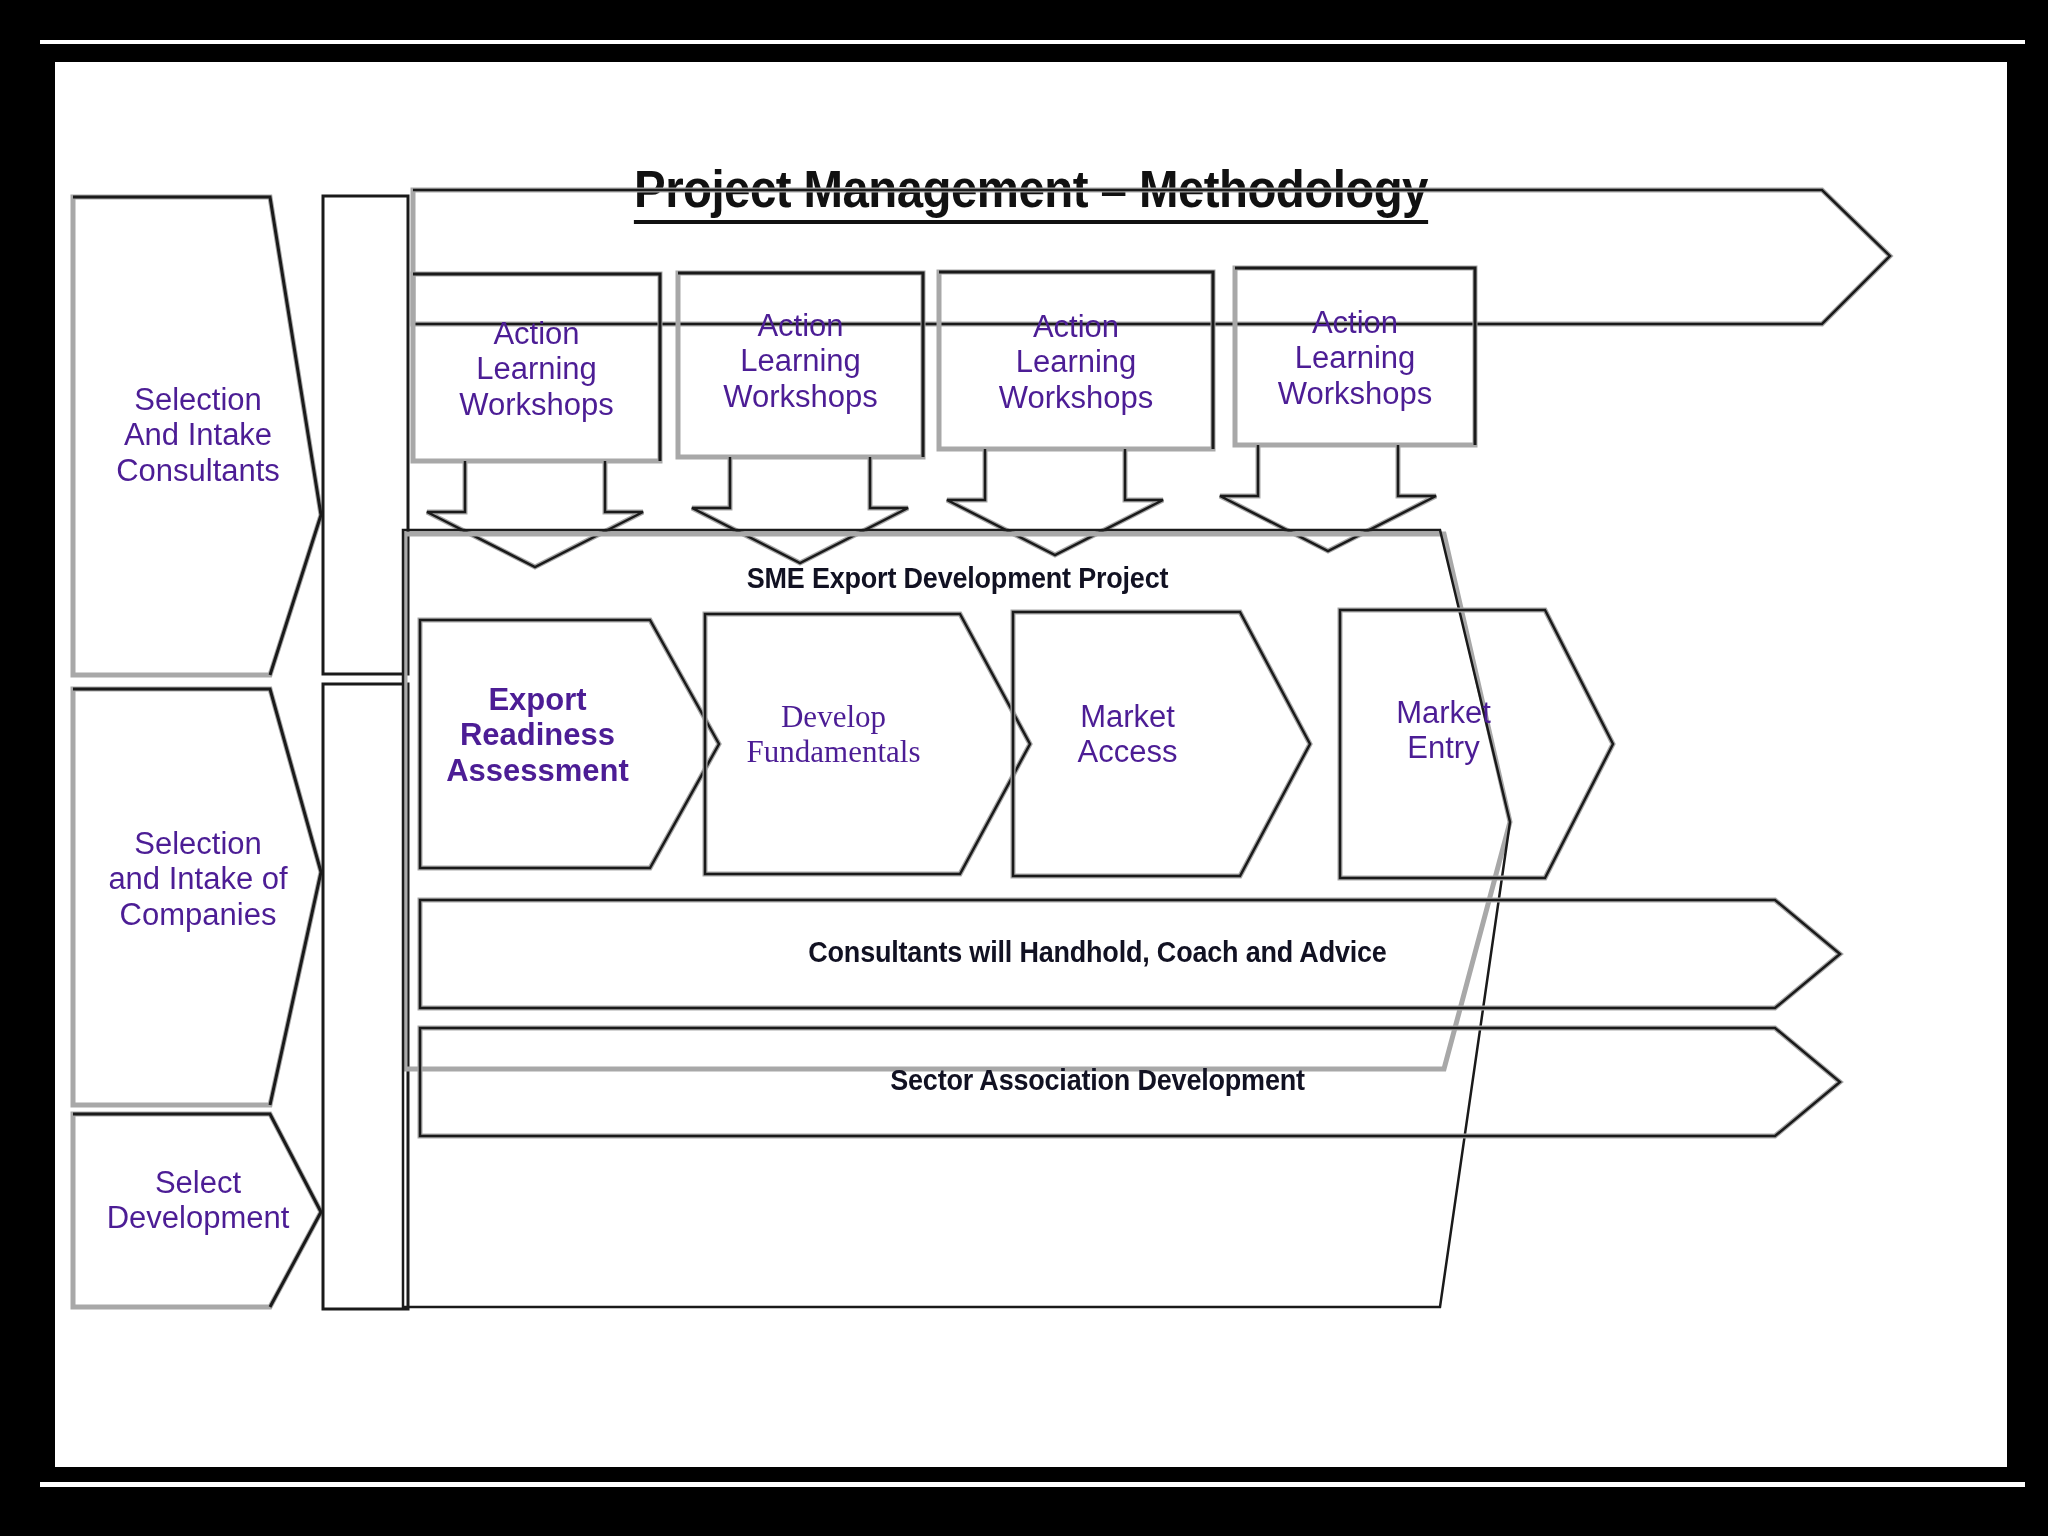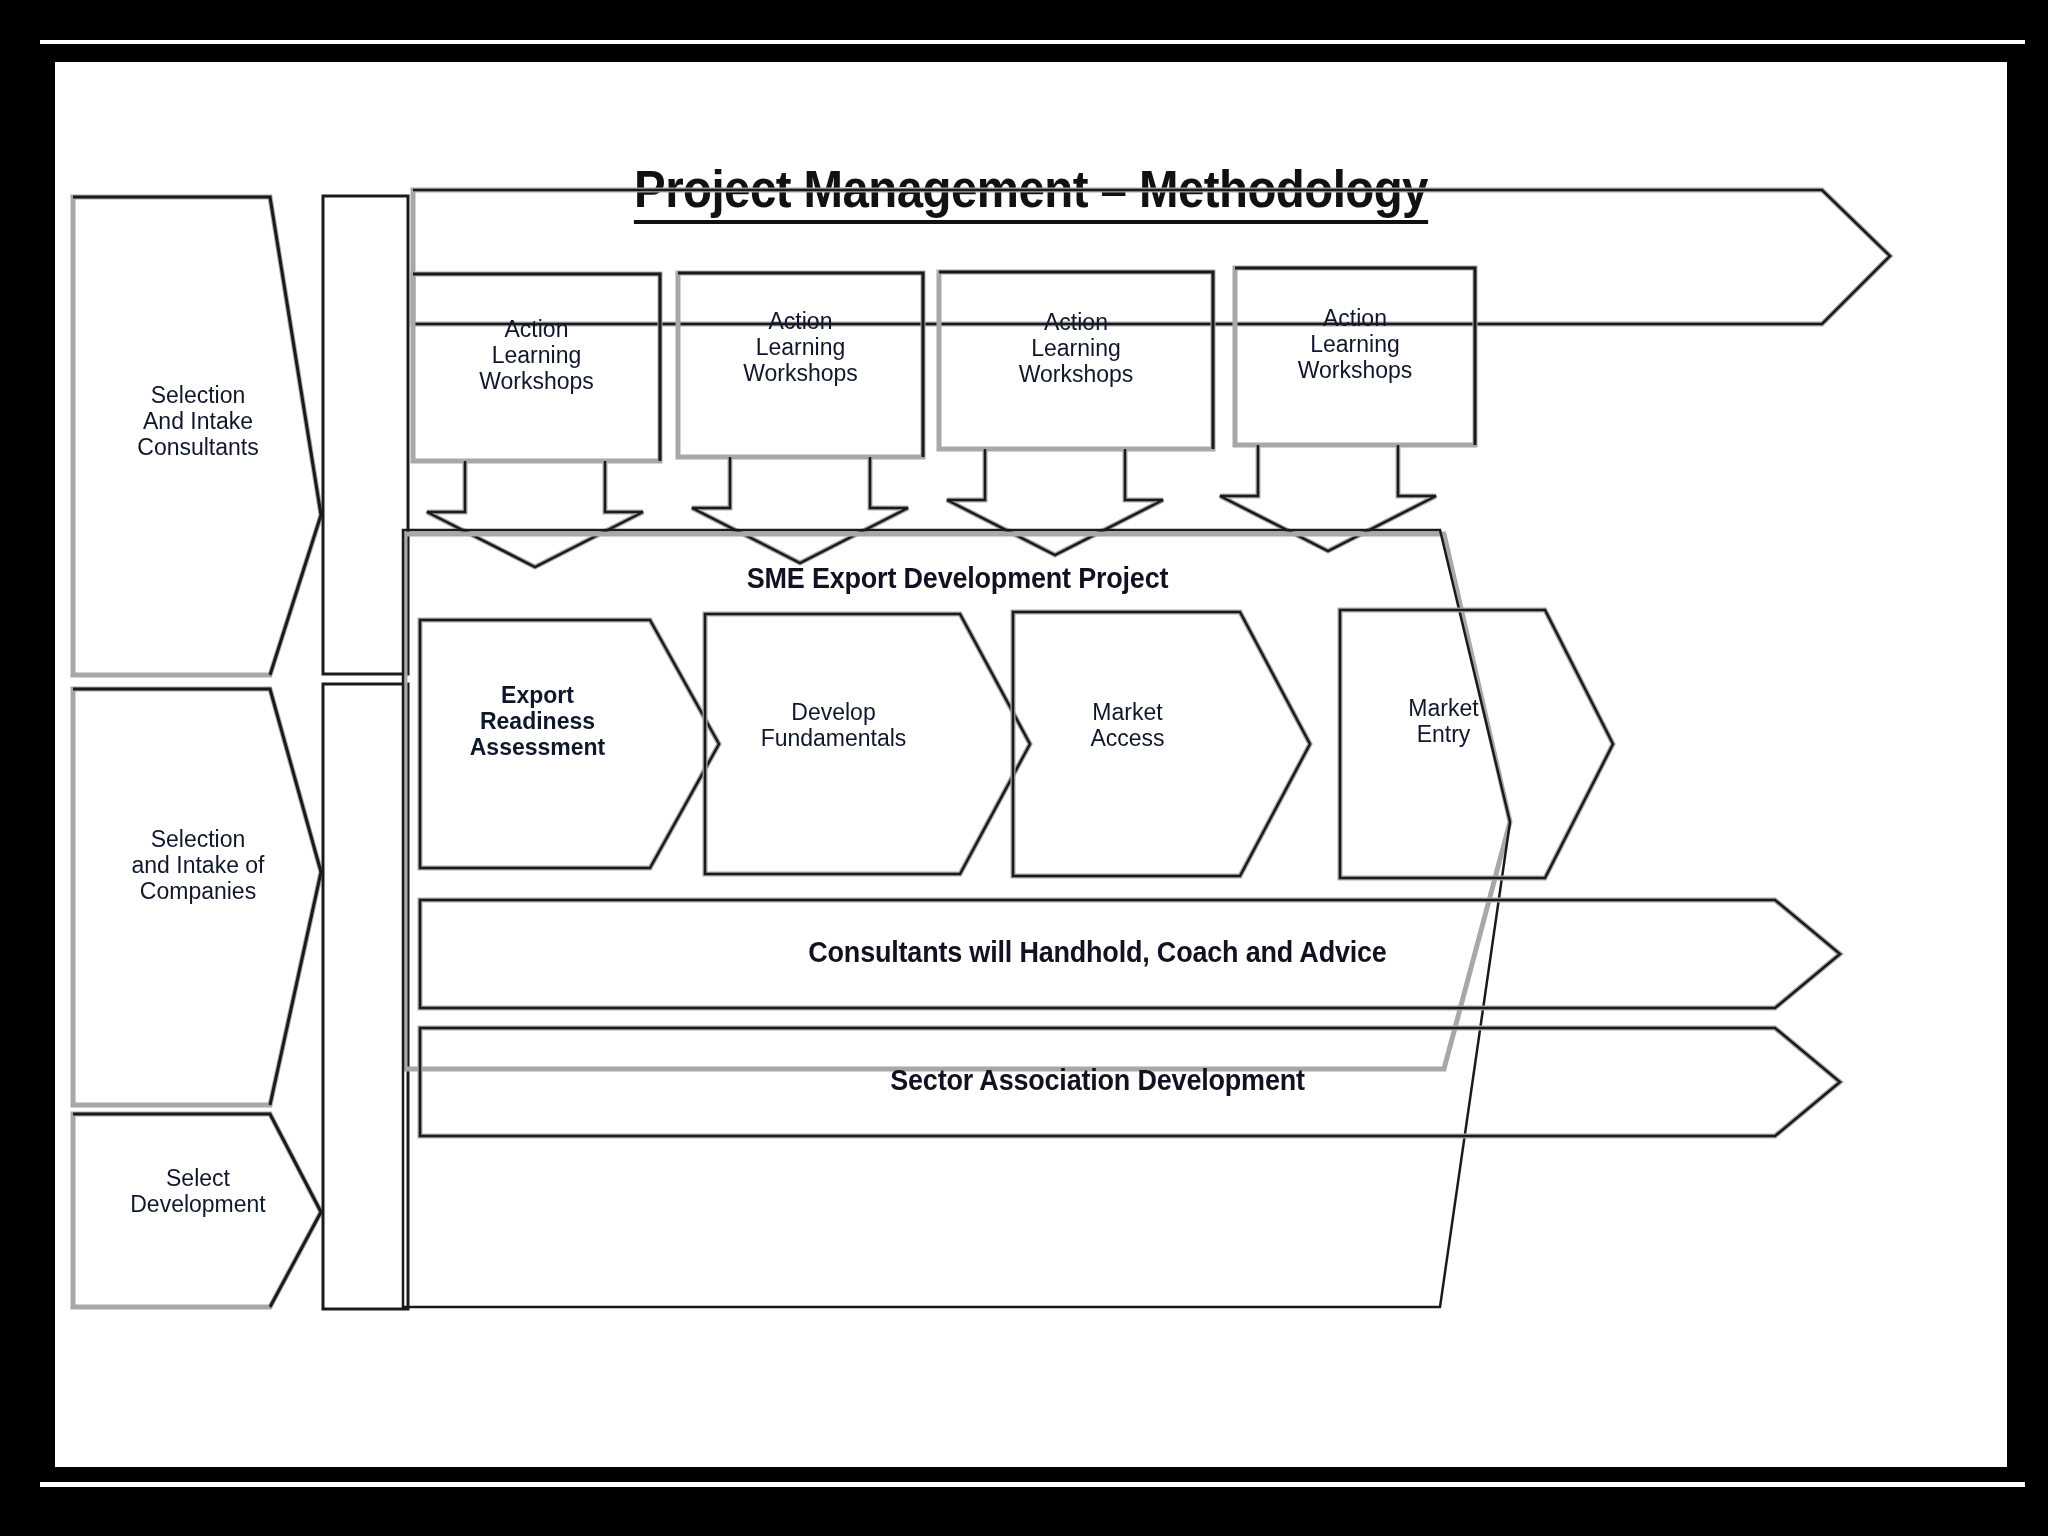--- a/index.html
+++ b/index.html
@@ -59,22 +59,22 @@
   #page-title span.ul {
     border-bottom: 4px solid #111111;
     padding-bottom: 2px;
   }
 
   
   .shape-text {
     position: absolute;
     left: 0; right: 0;
     text-align: center;
-    color: #0f172a;
-    font-size: 23px;
+    color: #4c1d95;
+    font-size: 31px;
     line-height: 1.14;
     pointer-events: none;
     white-space: pre-line;
   }
   .bold-banner-text {
     font-weight: bold;
     font-size: 29px;
     color: #111122;
     letter-spacing: -0.2px;
     transform: scaleX(0.93);
@@ -255,21 +255,21 @@
     <div class="node" style="left:350px; top:468px; width:1105px; height:70px;text-decoration:underline;">
       <div class="shape-text bold-banner-text" style="top:32px;">SME Export Development Project</div>
     </div>
 
     <div class="node hit" style="left:365px; top:558px; width:299px; height:248px;">
       <div class="shape-text" style="top:62px; right:64px;font-weight:bold;">Export
 Readiness
 Assessment</div>
     </div>
     <div class="node hit" style="left:650px; top:552px; width:325px; height:260px;">
-      <div class="shape-text" style="top:85px; right:68px;">Develop
+      <div class="shape-text" style="top:85px; right:68px;font-family:Liberation Serif, serif;">Develop
 Fundamentals</div>
     </div>
     <div class="node hit" style="left:958px; top:550px; width:297px; height:264px;">
       <div class="shape-text" style="top:87px; right:68px;">Market
 Access</div>
     </div>
     <div class="node hit" style="left:1285px; top:548px; width:273px; height:268px;">
       <div class="shape-text" style="top:85px; right:66px;">Market
 Entry</div>
     </div>

